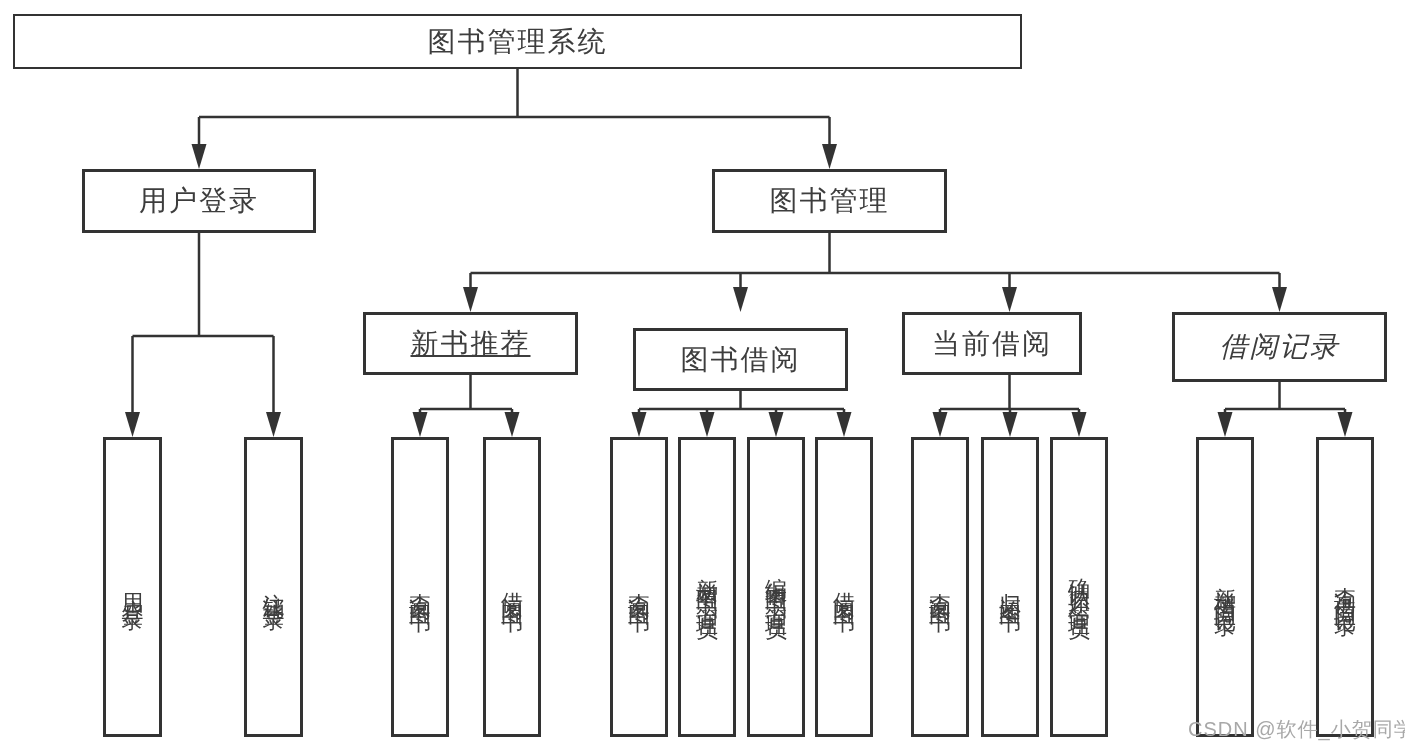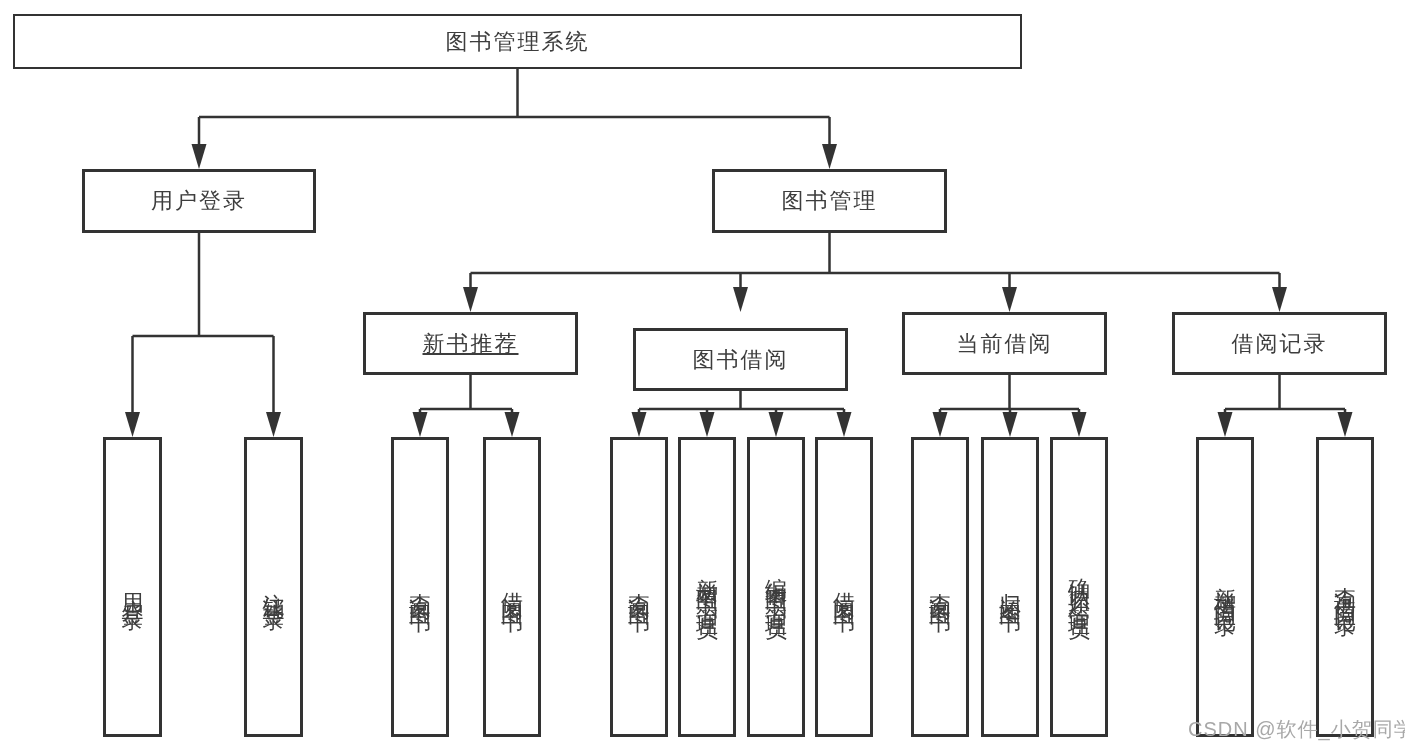--- a/index.html
+++ b/index.html
@@ -26,21 +26,21 @@
     box-sizing: border-box;
     background: #ffffff;
     border: 3px solid var(--line, #333333);
     display: flex;
     align-items: center;
     justify-content: center;
     color: var(--text, #3d3d3d);
     z-index: 1;
   }
   .hbox {
-    font-size: 22px;
+    font-size: 28px;
     letter-spacing: 2px;
     white-space: nowrap;
   }
   .vbox span {
     writing-mode: vertical-rl;
     text-orientation: mixed;
     font-size: 22px;
     letter-spacing: 6px;
     line-height: 1;
   }
@@ -100,22 +100,22 @@
     </g>
   </svg>
 
   <div class="node hbox" style="left:13px; top:14px; width:1009px; height:55px; border-width:2px;">图书管理系统</div>
 
   <div class="node hbox" style="left:82px; top:169px; width:234px; height:64px;">用户登录</div>
   <div class="node hbox" style="left:712px; top:169px; width:235px; height:64px;">图书管理</div>
 
   <div class="node hbox" style="left:363px; top:312px; width:215px; height:63px;text-decoration:underline;">新书推荐</div>
   <div class="node hbox" style="left:633px; top:328px; width:215px; height:63px;">图书借阅</div>
-  <div class="node hbox" style="left:902px; top:312px; width:205px; height:63px;">当前借阅</div>
-  <div class="node hbox" style="left:1172px; top:312px; width:215px; height:63px;">借阅记录</div>
+  <div class="node hbox" style="left:902px; top:312px; width:180px; height:63px;">当前借阅</div>
+  <div class="node hbox" style="left:1172px; top:312px; width:215px; height:70px;font-style:italic;">借阅记录</div>
 
   <div class="node vbox" style="left:103px; top:437px; width:59px; height:300px;">
     <span>用户登录</span>
   </div>
   <div class="node vbox" style="left:244px; top:437px; width:59px; height:300px;">
     <span>注销登录</span>
   </div>
 
   <div class="node vbox" style="left:391px; top:437px; width:58px; height:300px;">
     <span>查询图书</span>

